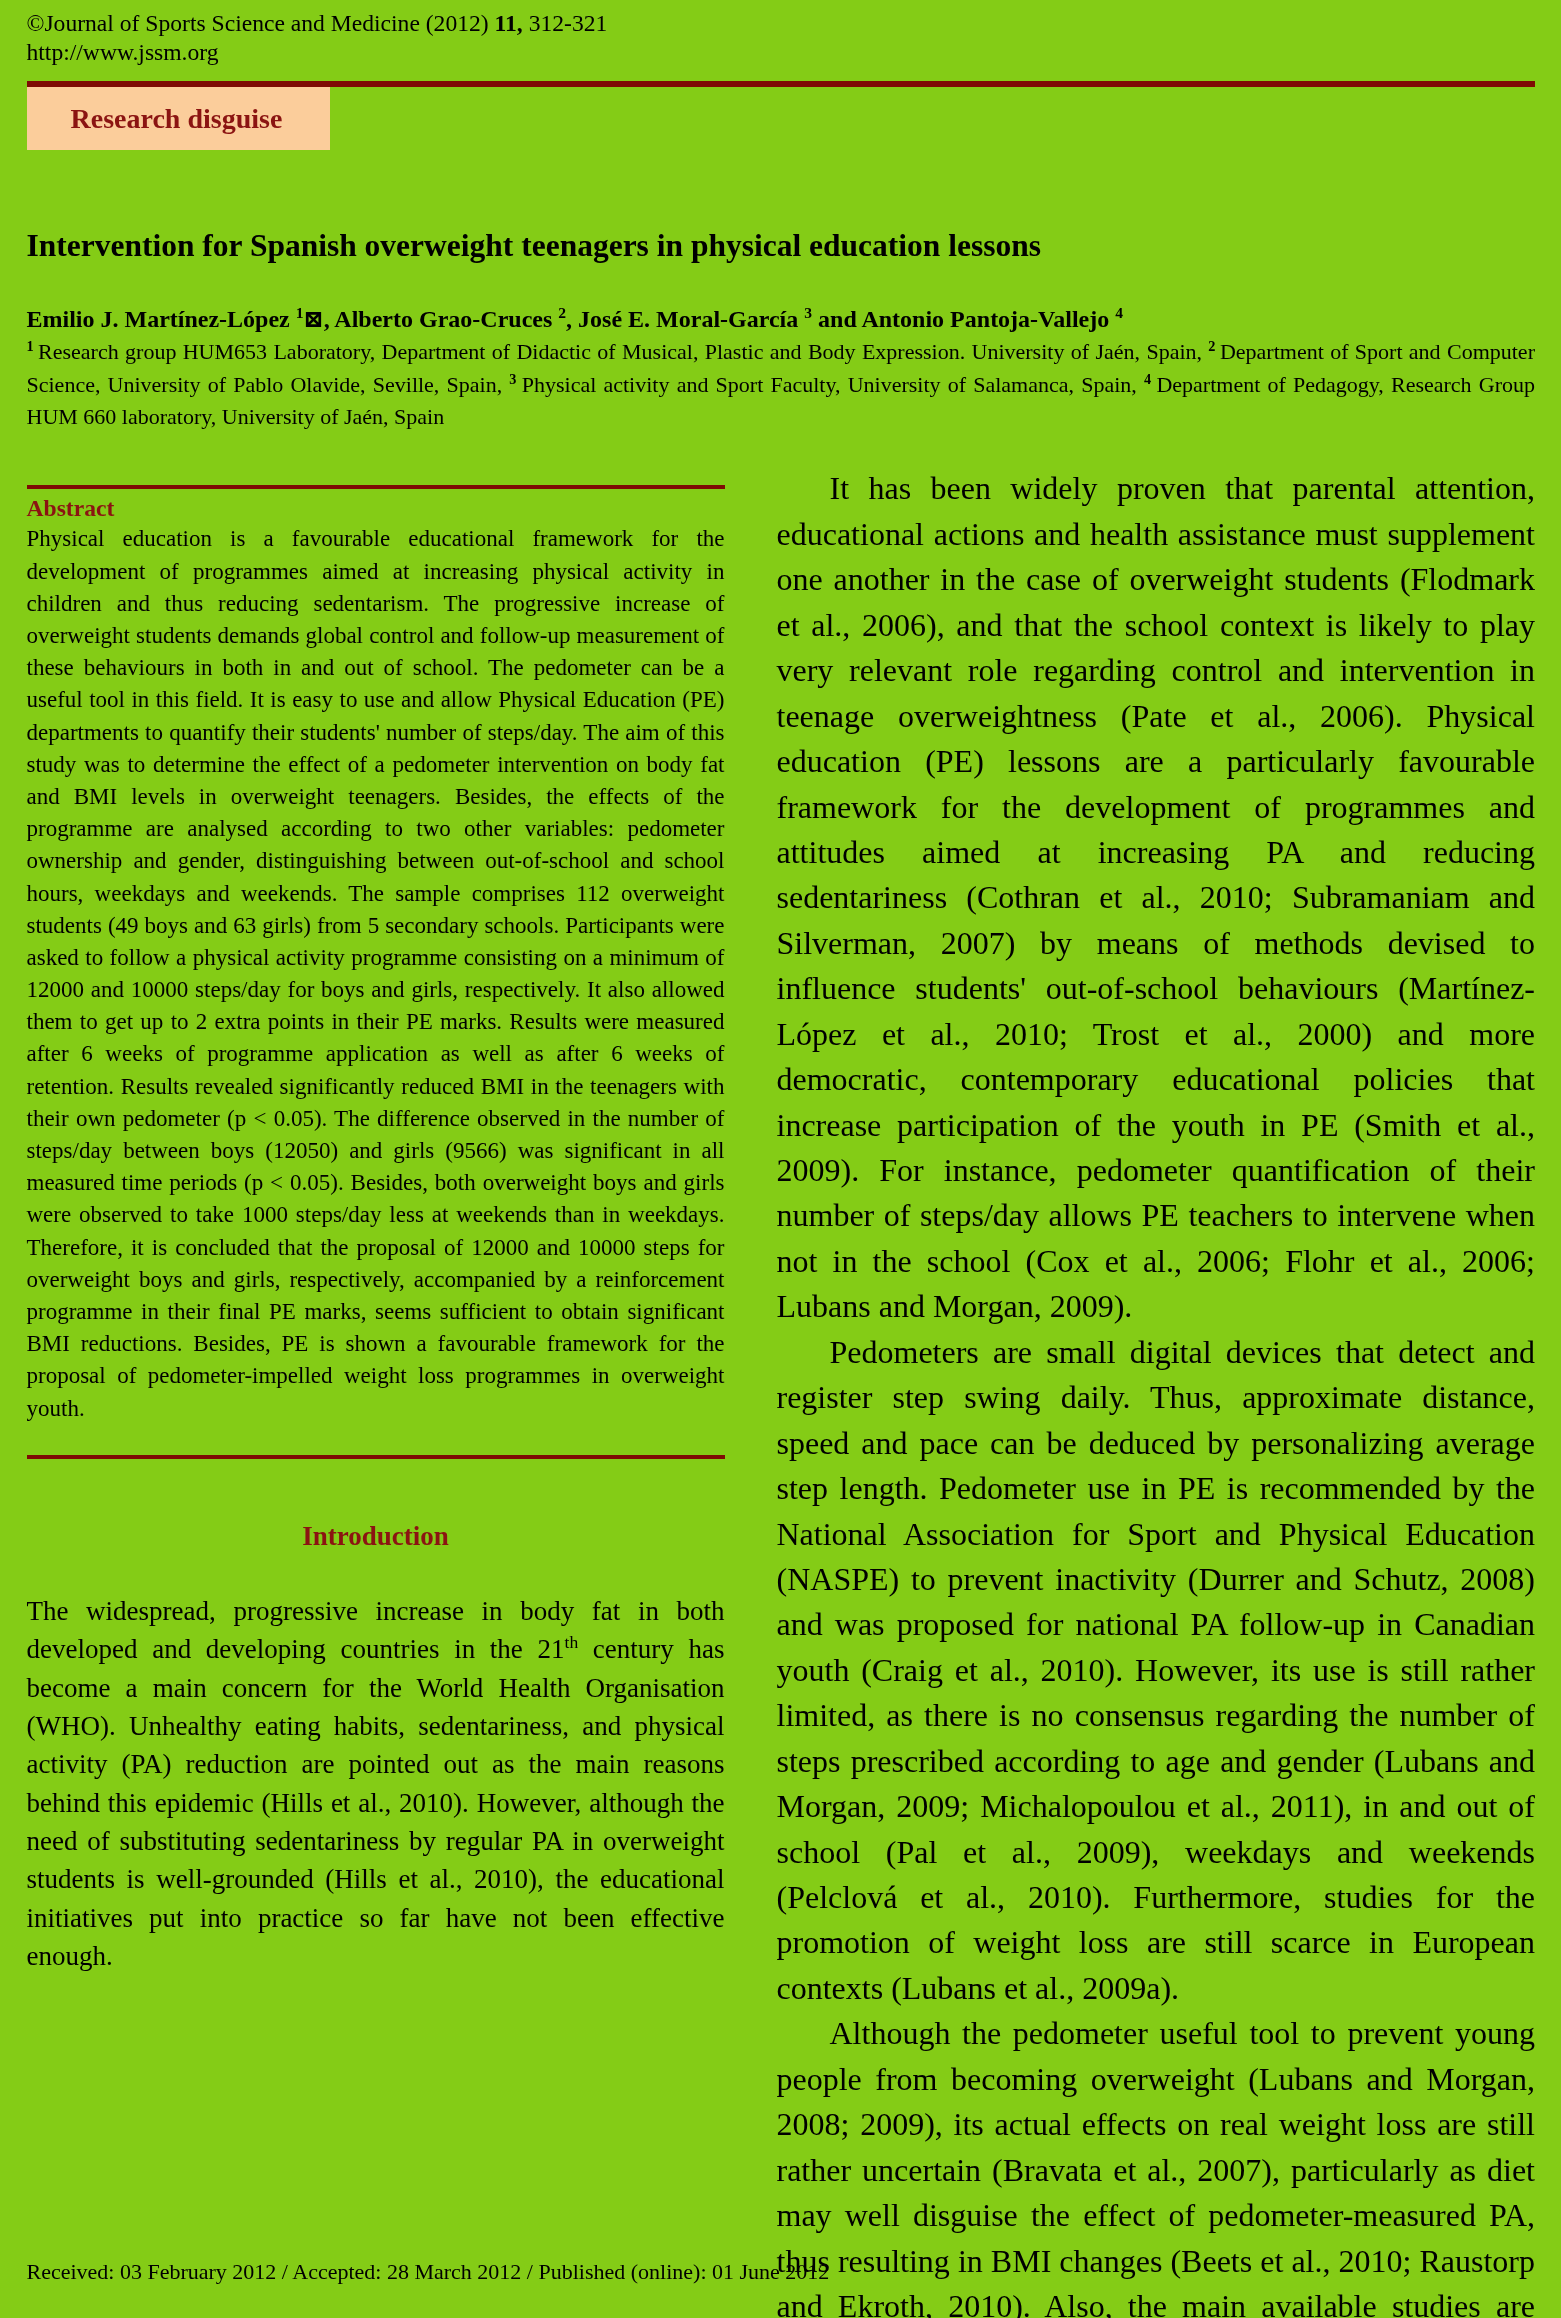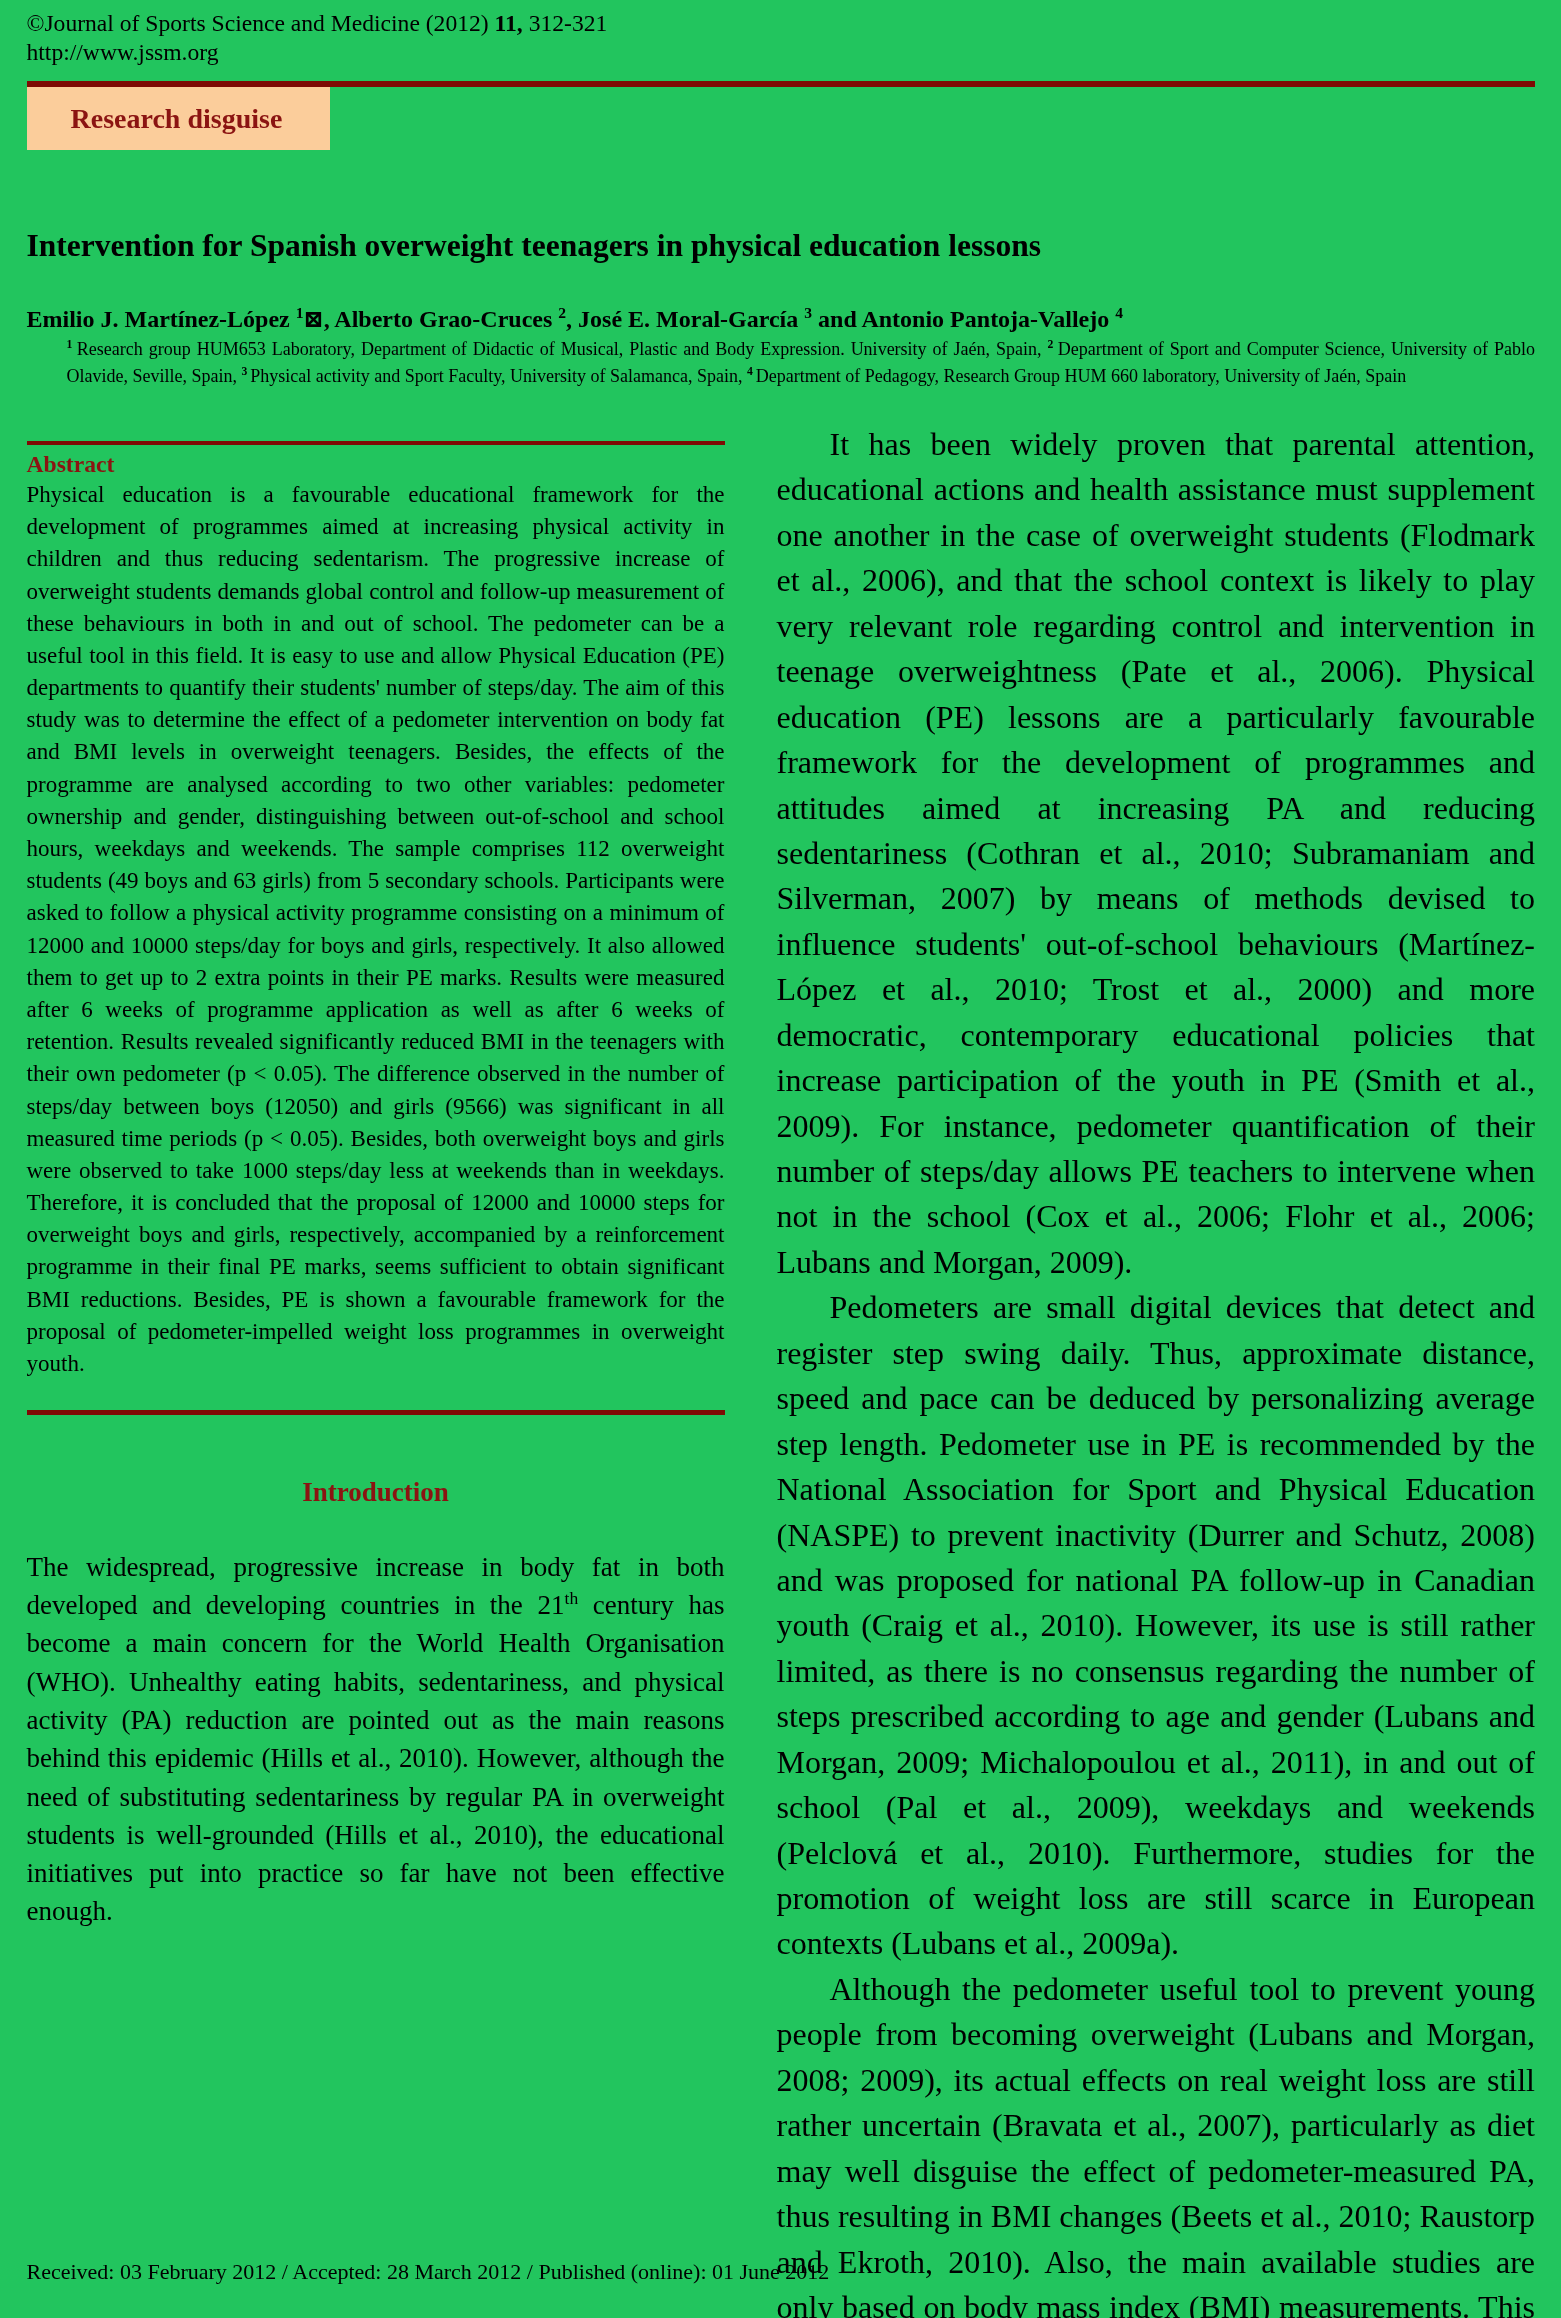--- a/index.html
+++ b/index.html
@@ -1,39 +1,39 @@
 <!DOCTYPE html>
 <html lang="en" style="font-size:11.5px"><head>
 <meta charset="utf-8">
 <style>
   html, body { margin:0; padding:0; background:#ffffff; }
   .page {
     position:relative;
     width:1561px; height:2319px;
     box-sizing:border-box;
-    background:#22c55e;
+    background:#84cc16;
     color:#000000;
     font-family:"Liberation Serif", "DejaVu Serif", serif;
     padding:8.6px 26px 0 26.5px;
     overflow:hidden;
   }
   .jline, .jurl { font-size:23.6px; line-height:29px; }
   .top-rule { height:6.4px; background:#7E0B04; margin-top:14.3px; }
   .badge {
     width:303px; height:63px;
     background:#FBCD9B;
     color:#8B1412;
     font-weight:bold; font-size:28px;
     display:flex; align-items:center;
     padding-left:44px; box-sizing:border-box;
   }
   .title { font-size:31.5px; font-weight:bold; margin:77px 0 0 0; line-height:1.22; }
   .authors { margin-top:36px; font-size:24px; font-weight:bold; line-height:1.35; }
   .authors sup { font-size:65%; }
-  .affils { margin-top:1.4px; font-size:18px; line-height:1.46; text-align:justify;margin-left:40px; }
+  .affils { margin-top:1.4px; font-size:22px; line-height:1.46; text-align:justify; }
   .affils sup { font-weight:bold; font-size:65%; }
   .columns { display:grid; grid-template-columns:698px 1fr; column-gap:52px; margin-top:33px; }
   .colrule { height:4.3px; background:#7E0B04; }
   .rule-top { margin-top:18.6px; }
   .rule-mid { margin-top:30px; }
   .abstract-heading { color:#8B1412; font-weight:bold; font-size:23.6px; margin-top:5.7px; }
   .abstract-text { font-size:23px; line-height:1.40; text-align:justify; margin:1.4px 0 0 0; hyphens:auto; }
   .keywords { font-size:23px; line-height:1.40; margin:31.5px 0 0 0; }
   .kw-label { color:#8B1412; font-weight:bold; }
   .section-heading { color:#8B1412; font-weight:bold; font-size:27px; margin:62px 0 0 0;text-align:center; }

